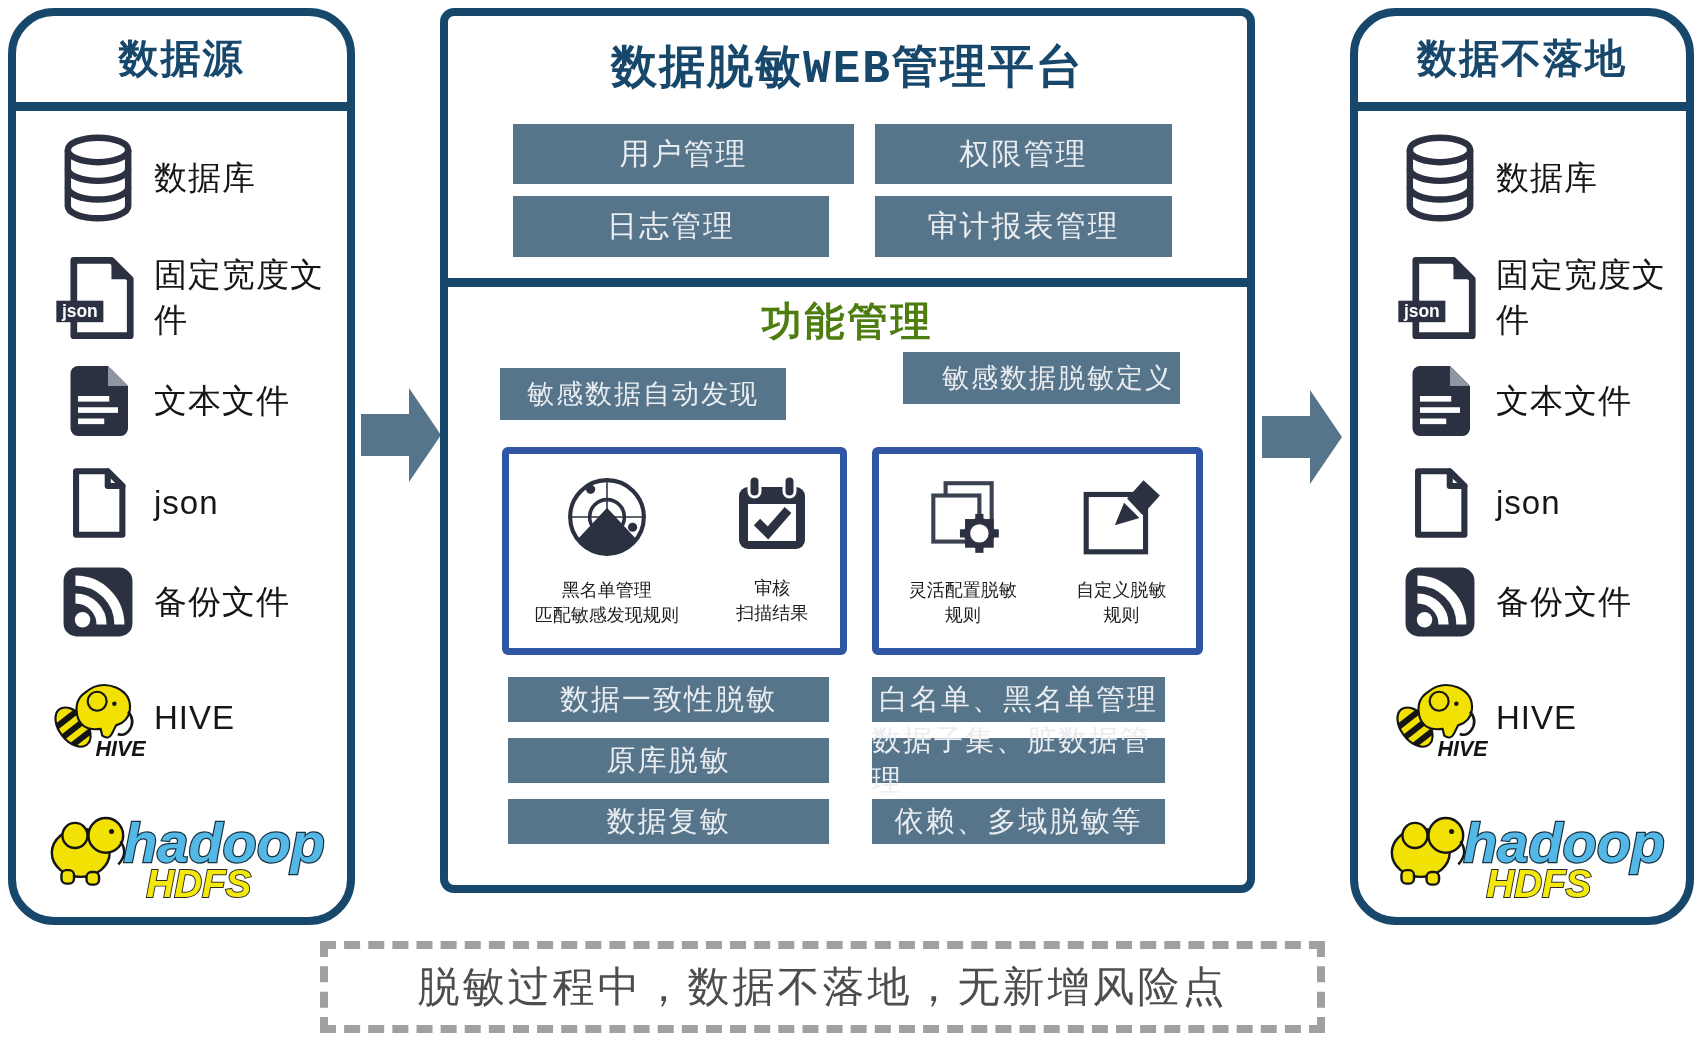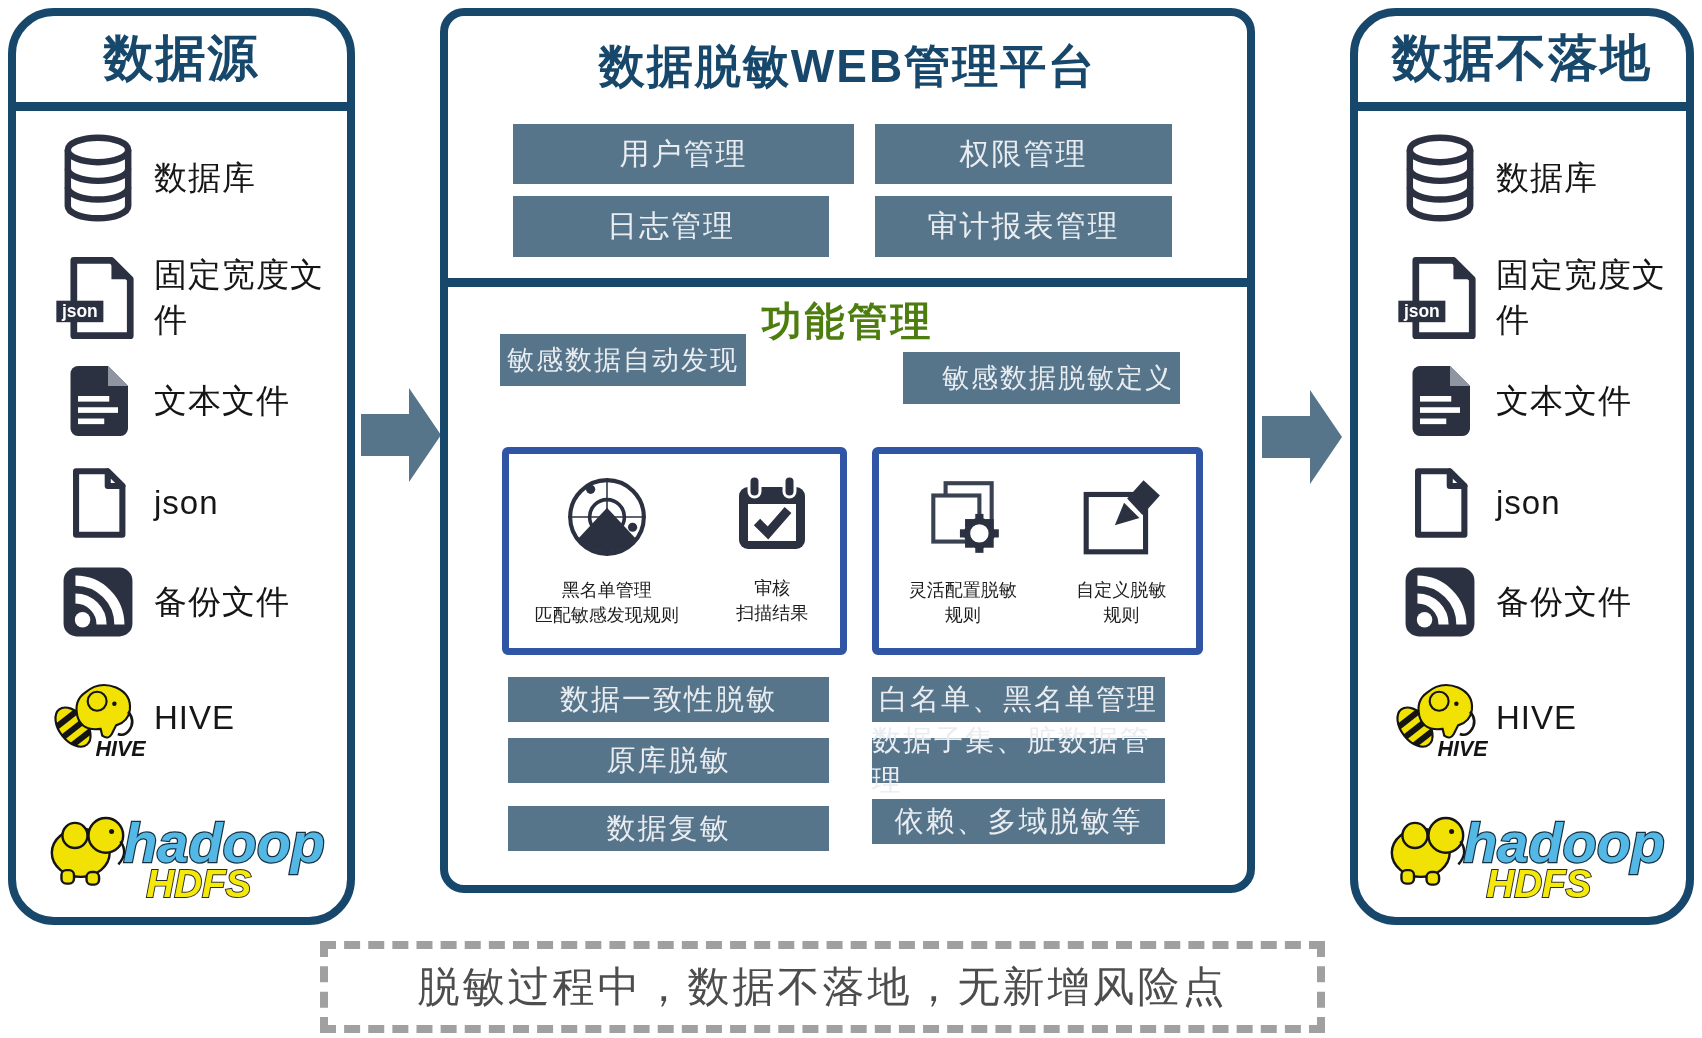--- a/index.html
+++ b/index.html
@@ -3,25 +3,25 @@
 <meta charset="utf-8">
 <style>
   * { box-sizing: border-box; margin: 0; padding: 0; }
   html,body { background:#ffffff; }
   .canvas {
     position: relative; width: 1702px; height: 1038px; background: #fff;
     font-family: "Liberation Sans", "DejaVu Sans", sans-serif; overflow: hidden;
   }
   .panel { position: absolute; background: #fff; border: 8px solid #17486b; }
   .side-panel { border-radius: 46px; }
-  .center-panel { border-radius: 24px; }
+  .center-panel { border-radius: 14px; font-family: Liberation Mono, monospace; }
   .side-title {
     position: absolute; left: 0; right: 0; top: 0; height: 84px;
     display: flex; align-items: center; justify-content: center;
-    font-size: 50px; font-weight: bold; color: #17486b; letter-spacing: 2px; text-align: center;
+    font-size: 40px; font-weight: bold; color: #17486b; letter-spacing: 2px; text-align: center;
   }
   .side-divider { position: absolute; left: 0; right: 0; top: 86px; height: 9px; background: #17486b; }
   .src-item { position: absolute; left: 26px; right: 6px; display: flex; align-items: center; }
   .item-icon { width: 112px; display: flex; justify-content: center; align-items: center; flex: 0 0 112px; }
   .item-label { font-size: 33px; color: #161616; letter-spacing: 1px; }
   .logo-row { position: absolute; left: 0; right: 0; display: flex; justify-content: center; align-items: center; }
 
   .center-title {
     position: absolute; left: 0; right: 0; top: 20px; text-align: center;
     font-size: 46px; font-weight: bold; color: #17486b; letter-spacing: 2px;
@@ -238,21 +238,21 @@
     <div class="center-title">数据脱敏WEB管理平台</div>
 
     <div class="slate-btn" style="left:65px;top:108px;width:341px;height:60px;">用户管理</div>
     <div class="slate-btn" style="left:427px;top:108px;width:297px;height:60px;">权限管理</div>
     <div class="slate-btn" style="left:65px;top:180px;width:316px;height:61px;">日志管理</div>
     <div class="slate-btn" style="left:427px;top:180px;width:297px;height:61px;">审计报表管理</div>
 
     <div class="center-divider"></div>
     <div class="func-title">功能管理</div>
 
-    <div class="slate-btn feature-label" style="left:52px;top:318px;width:246px;height:52px;">敏感数据自动发现</div>
+    <div class="slate-btn feature-label" style="left:52px;top:352px;width:286px;height:52px;">敏感数据自动发现</div>
     <div class="slate-btn feature-label" style="left:455px;top:336px;width:277px;height:52px;padding-left:33px;">敏感数据脱敏定义</div>
 
     <div class="icon-box" style="left:54px;top:431px;width:345px;height:208px;">
       <div class="icon-stack">
         <span><svg width="86" height="86">
               <use href="#sym-radar"></use>
             </svg></span>
         <div class="icon-caption">
           <div>黑名单管理</div>
           <div>匹配敏感发现规则</div>
@@ -287,21 +287,21 @@
           <div>自定义脱敏</div>
           <div>规则</div>
         </div>
       </div>
     </div>
 
     <div class="slate-btn cap-btn" style="left:60px;top:661px;width:321px;height:45px;">数据一致性脱敏</div>
     <div class="slate-btn cap-btn" style="left:424px;top:661px;width:293px;height:45px;">白名单、黑名单管理</div>
     <div class="slate-btn cap-btn" style="left:60px;top:722px;width:321px;height:45px;">原库脱敏</div>
     <div class="slate-btn cap-btn" style="left:424px;top:722px;width:293px;height:45px;">数据子集、脏数据管理</div>
-    <div class="slate-btn cap-btn" style="left:60px;top:783px;width:321px;height:45px;margin-top:7px;">数据复敏</div>
+    <div class="slate-btn cap-btn" style="left:60px;top:783px;width:321px;height:45px;">数据复敏</div>
     <div class="slate-btn cap-btn" style="left:424px;top:783px;width:293px;height:45px;">依赖、多域脱敏等</div>
   </section>
 
   <span class="flow-arrow" style="left:1262px;top:390px;">
     <svg width="80" height="94">
         <use href="#sym-arrow-right"></use>
       </svg>
   </span>
 
   <section class="panel side-panel" style="left:1350px;top:8px;width:344px;height:917px;">

